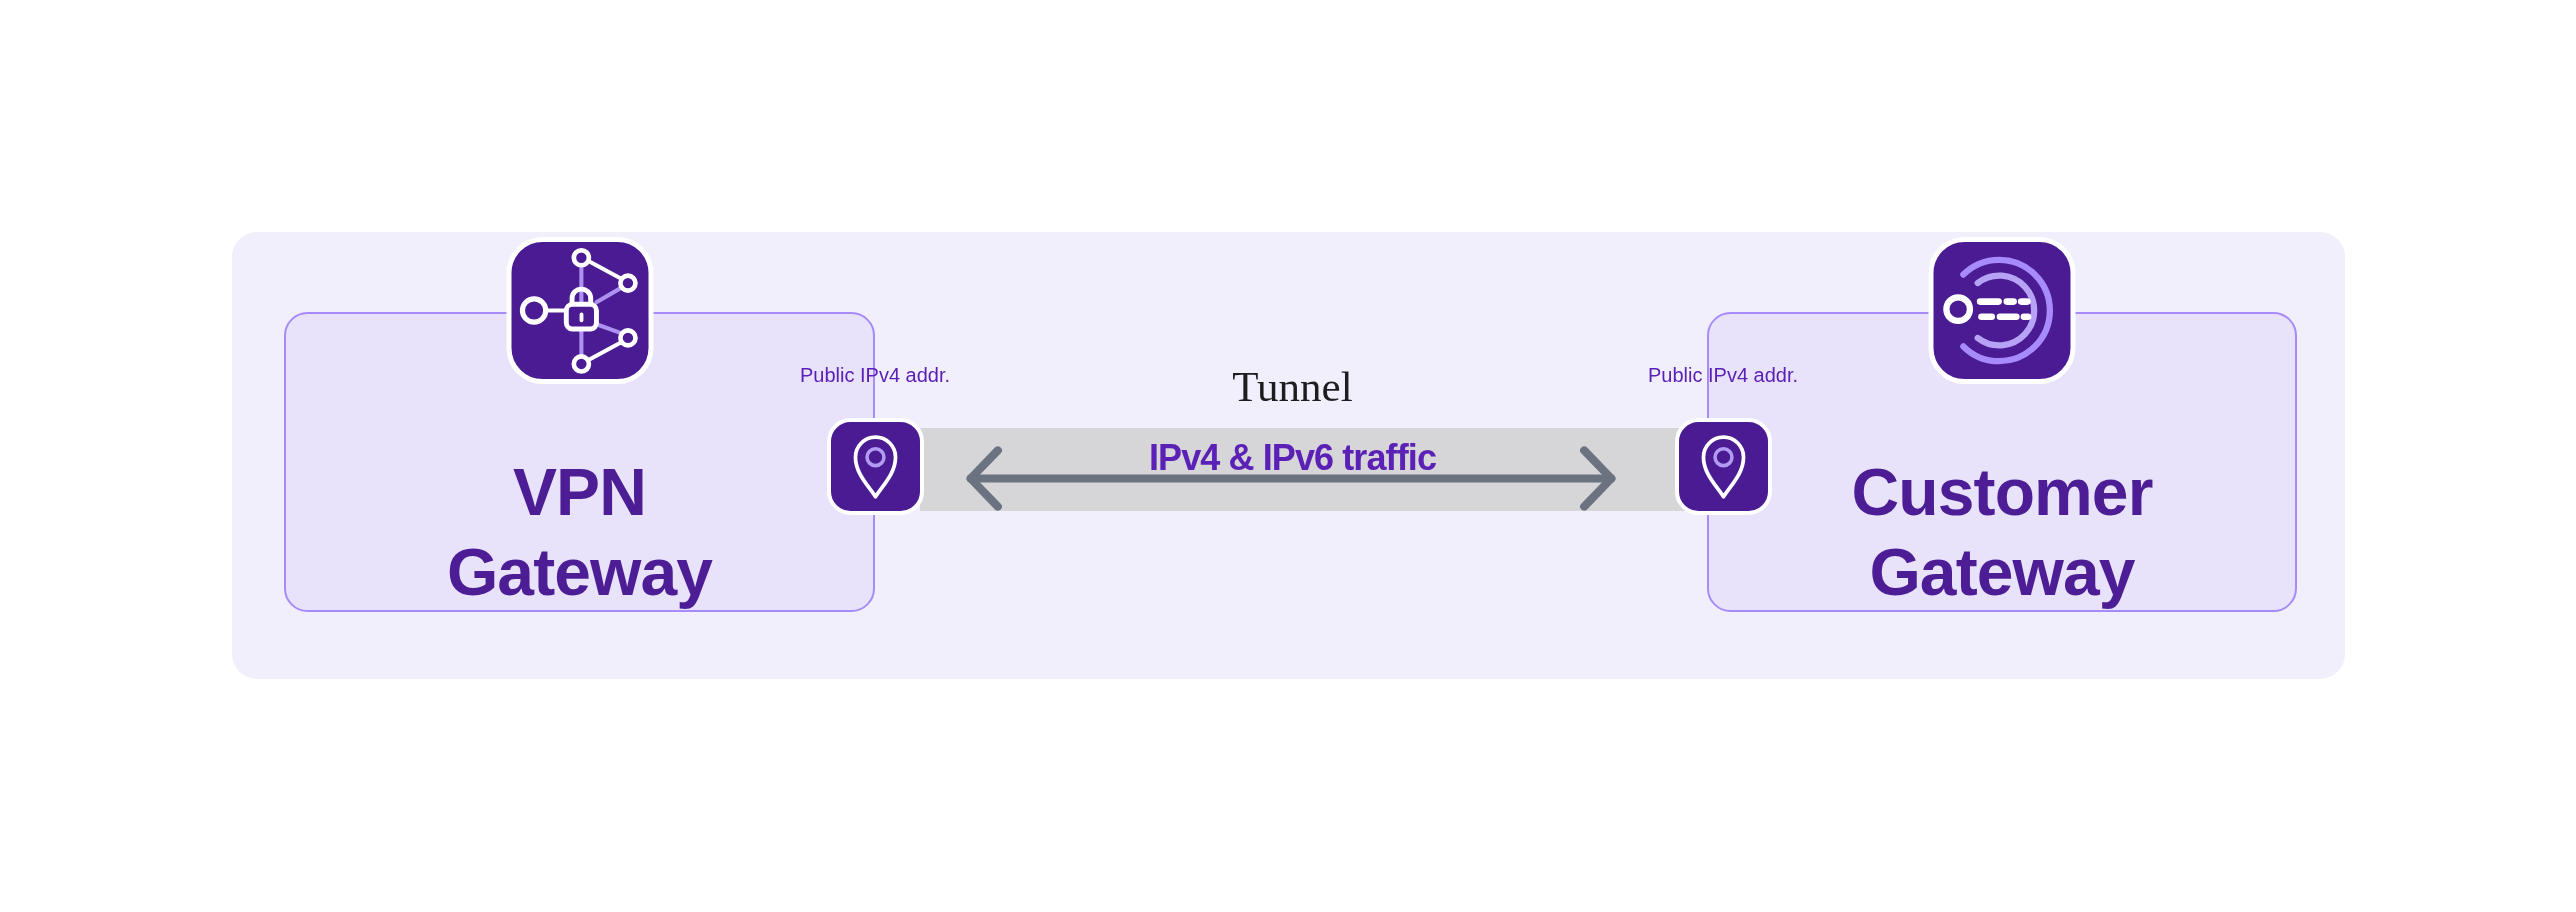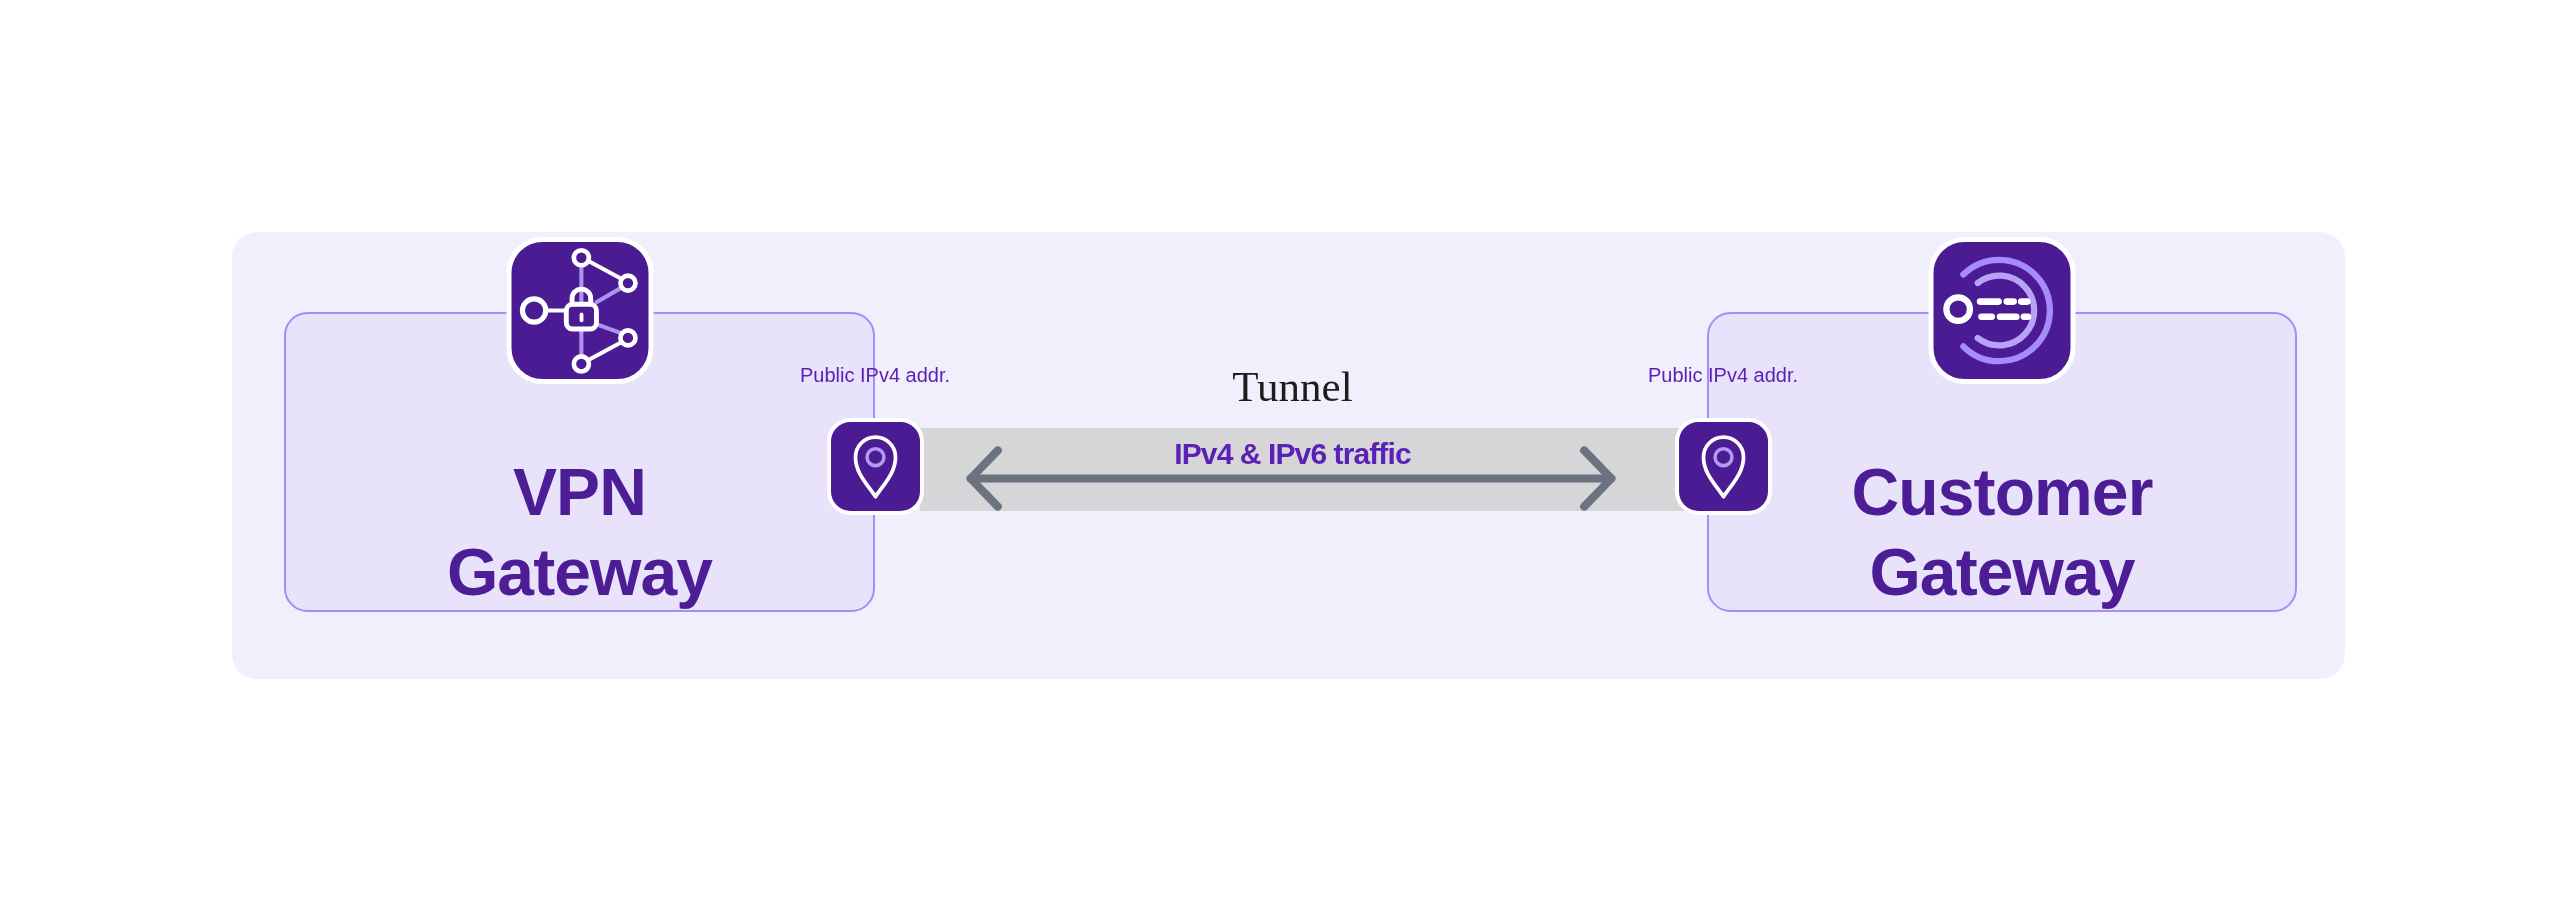--- a/index.html
+++ b/index.html
@@ -30,21 +30,21 @@
   .tunnel-bar{
     position:absolute;left:688px;top:196px;width:771px;height:83px;
     background:#D6D5D8;z-index:2;
   }
   .tunnel-title{
     position:absolute;left:688px;top:130px;width:745px;text-align:center;
     font-size:43px;font-weight:500;color:#1D1D1F;z-index:3;font-family:Liberation Serif, serif;
   }
   .traffic-label{
     position:absolute;left:688px;top:205px;width:745px;text-align:center;
-    font-size:30px;font-weight:700;letter-spacing:-0.9px;color:#5B21B6;z-index:3;
+    font-size:36px;font-weight:700;letter-spacing:-0.9px;color:#5B21B6;z-index:3;
   }
   .arrow-svg{position:absolute;left:726px;top:213px;width:666px;height:67px;z-index:3;}
   .ip-label{
     position:absolute;top:132px;width:452px;text-align:center;
     font-size:20px;font-weight:500;color:#5B21B6;z-index:3;
   }
   .ip-label.left{left:417px;}
   .ip-label.right{left:1265px;}
   .pin{
     position:absolute;top:186px;width:89px;height:89px;box-sizing:content-box;

